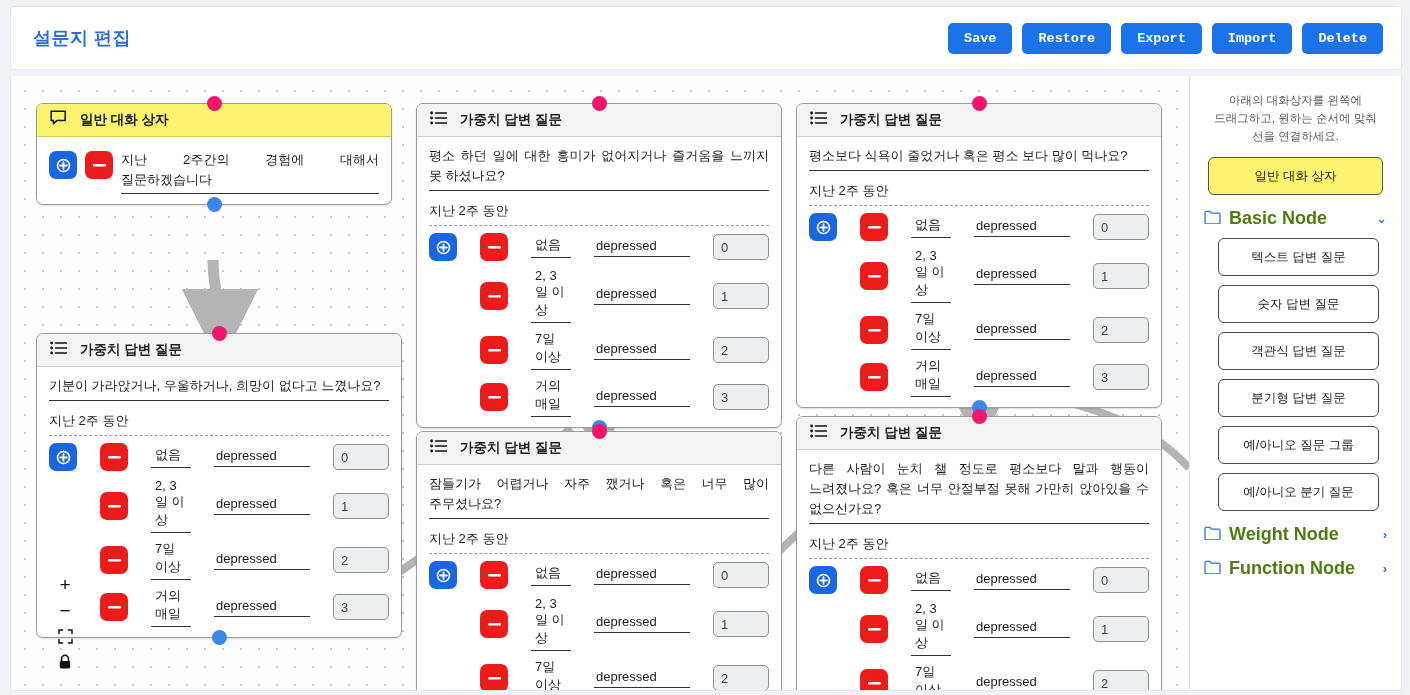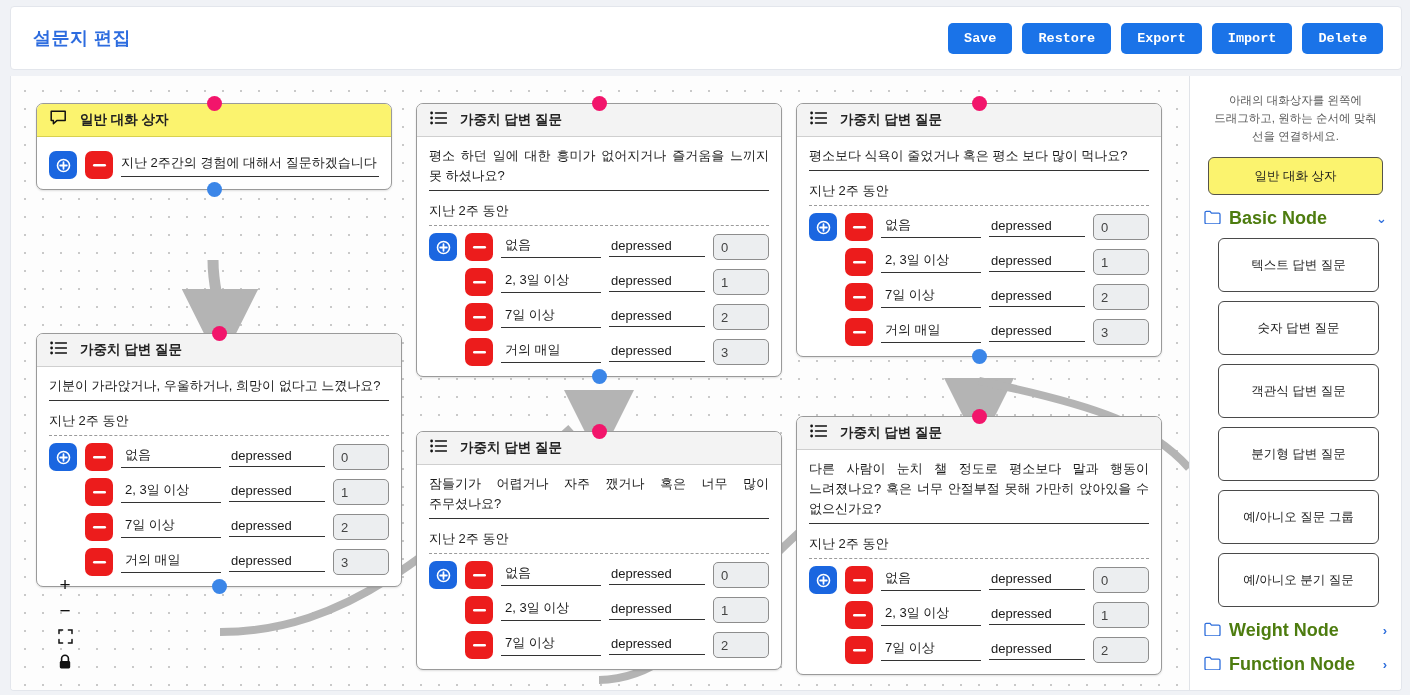--- a/index.html
+++ b/index.html
@@ -98,30 +98,30 @@
     border-bottom: 1.8px solid #333;
     padding-bottom: 4px;
     word-break: keep-all;
   }
   .subtext {
     font-size: 13px; color: #222; padding: 11px 0 5px 0;
     border-bottom: 1px dashed #9b9b9b;
   }
 
   
-  .drow { display: flex; align-items: center; gap: 8px; padding: 5px 0 0 0; }
+  .drow { display: flex; align-items: flex-start; gap: 8px; padding: 5px 0 0 0; font-family: Liberation Mono, monospace; }
   .drow .dtext {
     flex: 1; font-size: 13px; color: #1b1b1b; line-height: 1.5;
     border-bottom: 1.8px solid #333; padding-bottom: 3px; min-height: 20px;
     text-align: justify; text-align-last: left; word-break: keep-all;
   }
   .spacer28 { width: 28px; flex: none; }
 
   
-  .orow { display: flex; align-items: center; gap: 8px; margin-top: 7px; }
+  .orow { display: flex; align-items: center; gap: 23px; margin-top: 7px; }
   .olabel {
     flex: 1 1 auto; font-size: 13px; color: #1b1b1b;
     border-bottom: 1.6px solid #333; padding: 0 2px 3px 4px; min-width: 0;
   }
   .okey {
     width: 96px; flex: none; font-size: 13px; color: #1b1b1b;
     border-bottom: 1.6px solid #333; padding: 0 2px 3px 2px; text-align: left;
   }
   .oval {
     width: 56px; flex: none; font-size: 13px; color: #444;
@@ -166,21 +166,21 @@
     font-size: 12.5px; color: #1b1b1b; cursor: grab;
   }
   .group {
     margin-top: 13px;
     display: flex; align-items: center; gap: 8px;
     cursor: pointer;
   }
   .group-label { font-size: 18px; font-weight: 700; color: #4d7c0f; flex: 1; }
   .chev { color: #2f6fdc; font-size: 13px; font-weight: 700; }
   .palette-item {
-    margin: 9px 8px 0 14px; height: 54px;
+    margin: 9px 8px 0 14px; height: 38px;
     background: #fff; border: 1px solid #4a4a4a; border-radius: 6px;
     display: flex; align-items: center; justify-content: center;
     font-size: 12.5px; color: #1b1b1b; cursor: grab;
   }
 </style>
 </head>
 <body>
 
 <div class="topbar">
   <div class="page-title">설문지 편집</div>

